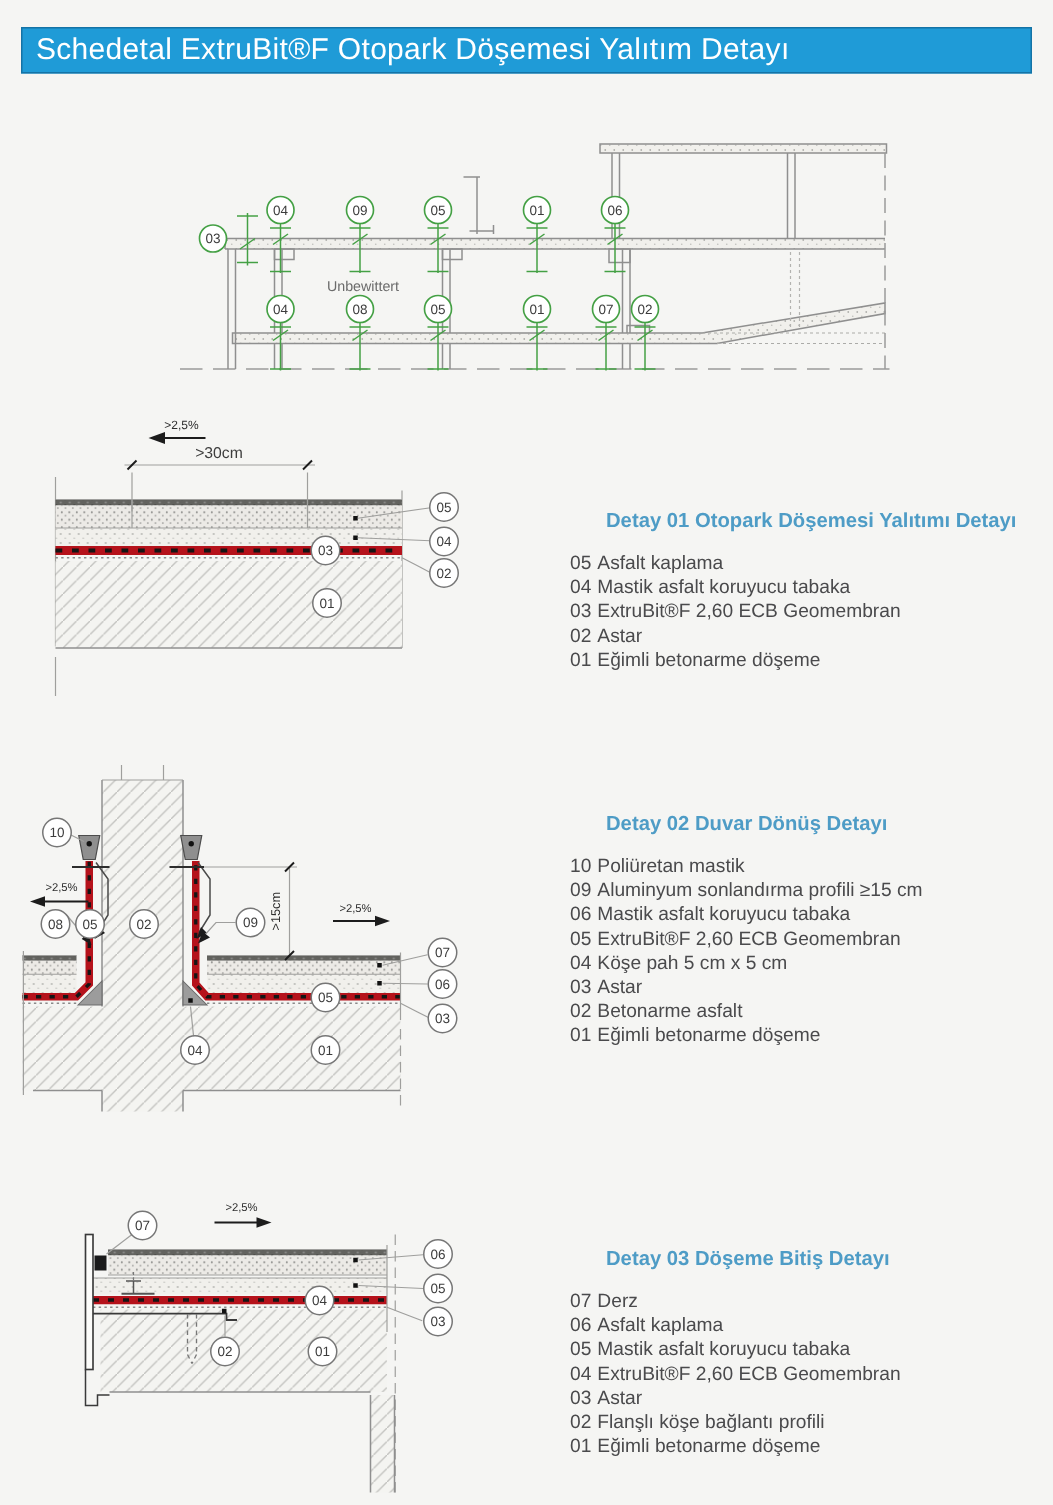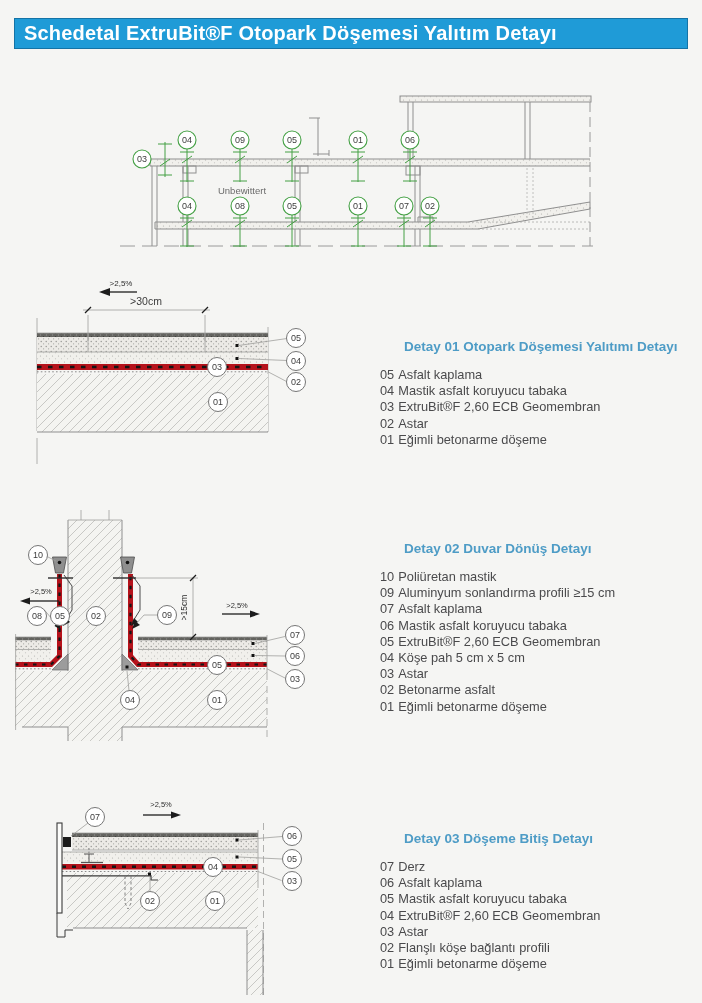--- a/index.html
+++ b/index.html
@@ -9,21 +9,21 @@
     font-family:"Liberation Sans",sans-serif;
     overflow:hidden;
   }
   .page{position:absolute;inset:0;}
   header.bar{
     position:absolute;left:14px;top:18px;width:674px;height:31px;
     background:#1f9bd7;border:1px solid #1473a6;box-sizing:border-box;
   }
   header.bar h1{
     margin:0;padding:0 0 0 9px;
-    font-size:20px;line-height:28px;font-weight:bold;color:#ffffff;
+    font-size:20px;line-height:28px;font-weight:normal;color:#ffffff;
     letter-spacing:.2px;white-space:nowrap;
   }
   svg{position:absolute;overflow:visible;}
   svg text{font-family:"Liberation Sans",sans-serif;}
   .gc{fill:#ffffff;stroke:#44a044;stroke-width:1.1;}
   .gt{font-size:9px;fill:#3c3c3c;text-anchor:middle;}
   .cc{fill:#ffffff;stroke:#767676;stroke-width:1;}
   .ct{font-size:9px;fill:#3c3c3c;text-anchor:middle;}
   .ln{stroke:#8f8f8f;stroke-width:1;fill:none;}
   .tn{stroke:#9f9f9d;stroke-width:.8;fill:none;}
@@ -533,21 +533,20 @@
       <li><span class="no">02</span><span>Astar</span></li>
       <li><span class="no">01</span><span>Eğimli betonarme döşeme</span></li>
     </ul>
   </section>
 
   <section class="legend" style="top:541px">
     <h3>Detay 02 Duvar Dönüş Detayı</h3>
     <ul>
       <li><span class="no">10</span><span>Poliüretan mastik</span></li>
       <li><span class="no">09</span><span>Aluminyum sonlandırma profili  ≥15 cm</span></li>
-      <li><span class="no">07</span><span>Asfalt kaplama</span></li>
       <li><span class="no">06</span><span>Mastik asfalt koruyucu tabaka</span></li>
       <li><span class="no">05</span><span>ExtruBit®F 2,60  ECB Geomembran</span></li>
       <li><span class="no">04</span><span>Köşe pah 5 cm x 5 cm</span></li>
       <li><span class="no">03</span><span>Astar</span></li>
       <li><span class="no">02</span><span>Betonarme asfalt</span></li>
       <li><span class="no">01</span><span>Eğimli betonarme döşeme</span></li>
     </ul>
   </section>
 
   <section class="legend" style="top:831px">

